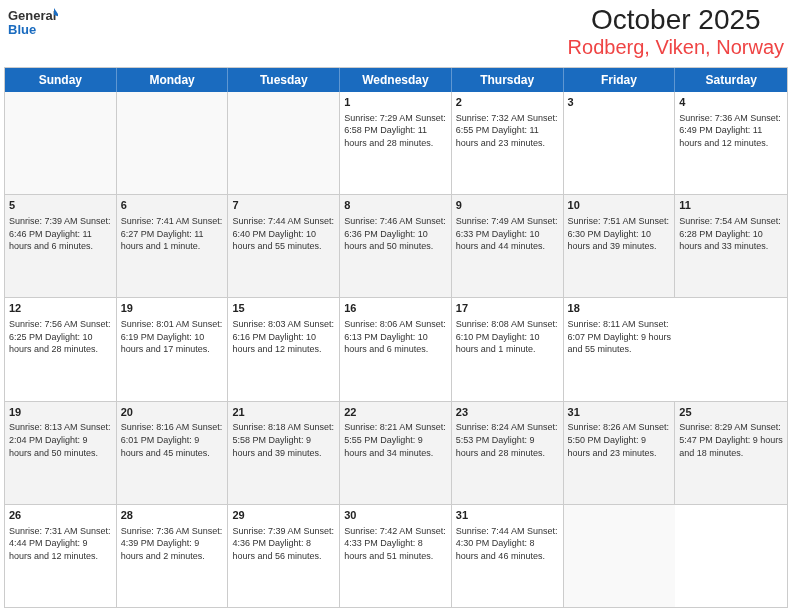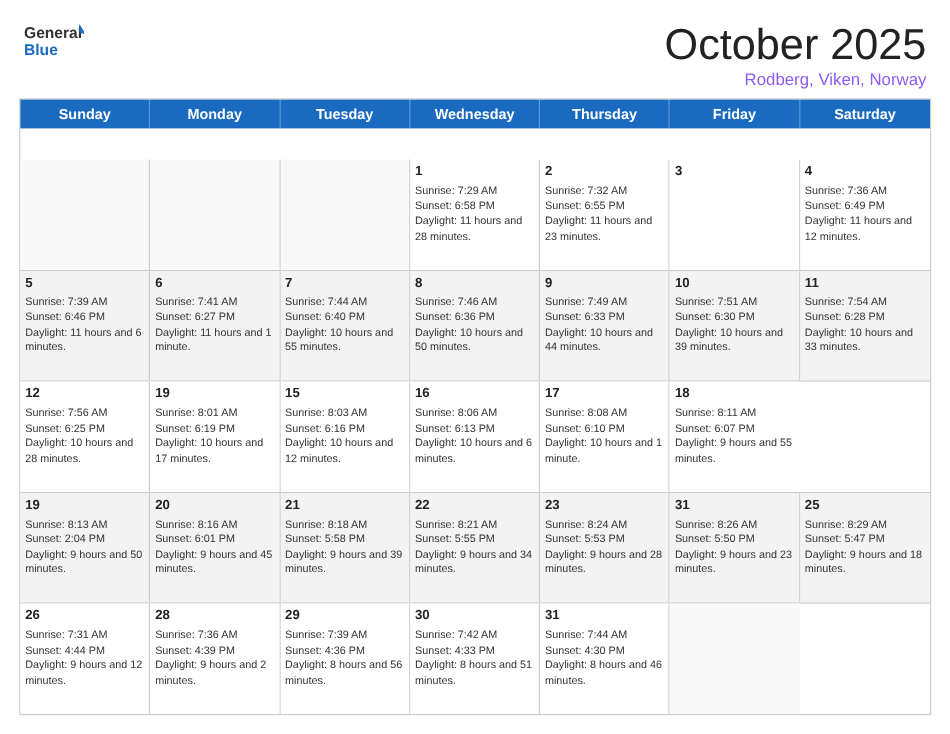--- a/index.html
+++ b/index.html
@@ -6,56 +6,55 @@
     body {
       width: 792px;
       height: 612px;
       font-family: Arial, sans-serif;
       background: #fff;
       overflow: hidden;
     }
     .page {
       width: 792px;
       height: 612px;
-      padding: 16px;
+      padding: 4px;
       display: flex;
       flex-direction: column;
     }
     .header {
       display: flex;
       justify-content: space-between;
       align-items: flex-start;
       margin-bottom: 8px;
       padding: 0 4px;
     }
     .logo {
       display: flex;
       align-items: center;
       font-size: 18px;
       font-weight: bold;
     }
     .title-block {
       text-align: right;
     }
     .month-title {
-      font-size: 36px;
+      font-size: 28px;
       font-weight: normal;
       color: #222;
       text-align: center;
     }
     .location {
-      font-size: 14px;
-      color: #8b5cf6;
+      font-size: 20px;
+      color: #ef4444;
     }
     .calendar {
       flex: 1;
       border: 1px solid #ccc;
       display: flex;
       flex-direction: column;
-      gap: 26px;
     }
     .cal-header {
       display: grid;
       grid-template-columns: repeat(7, 1fr);
       background: #1a6bbf;
     }
     .cal-header-cell {
       color: #fff;
       font-size: 12px;
       font-weight: bold;

